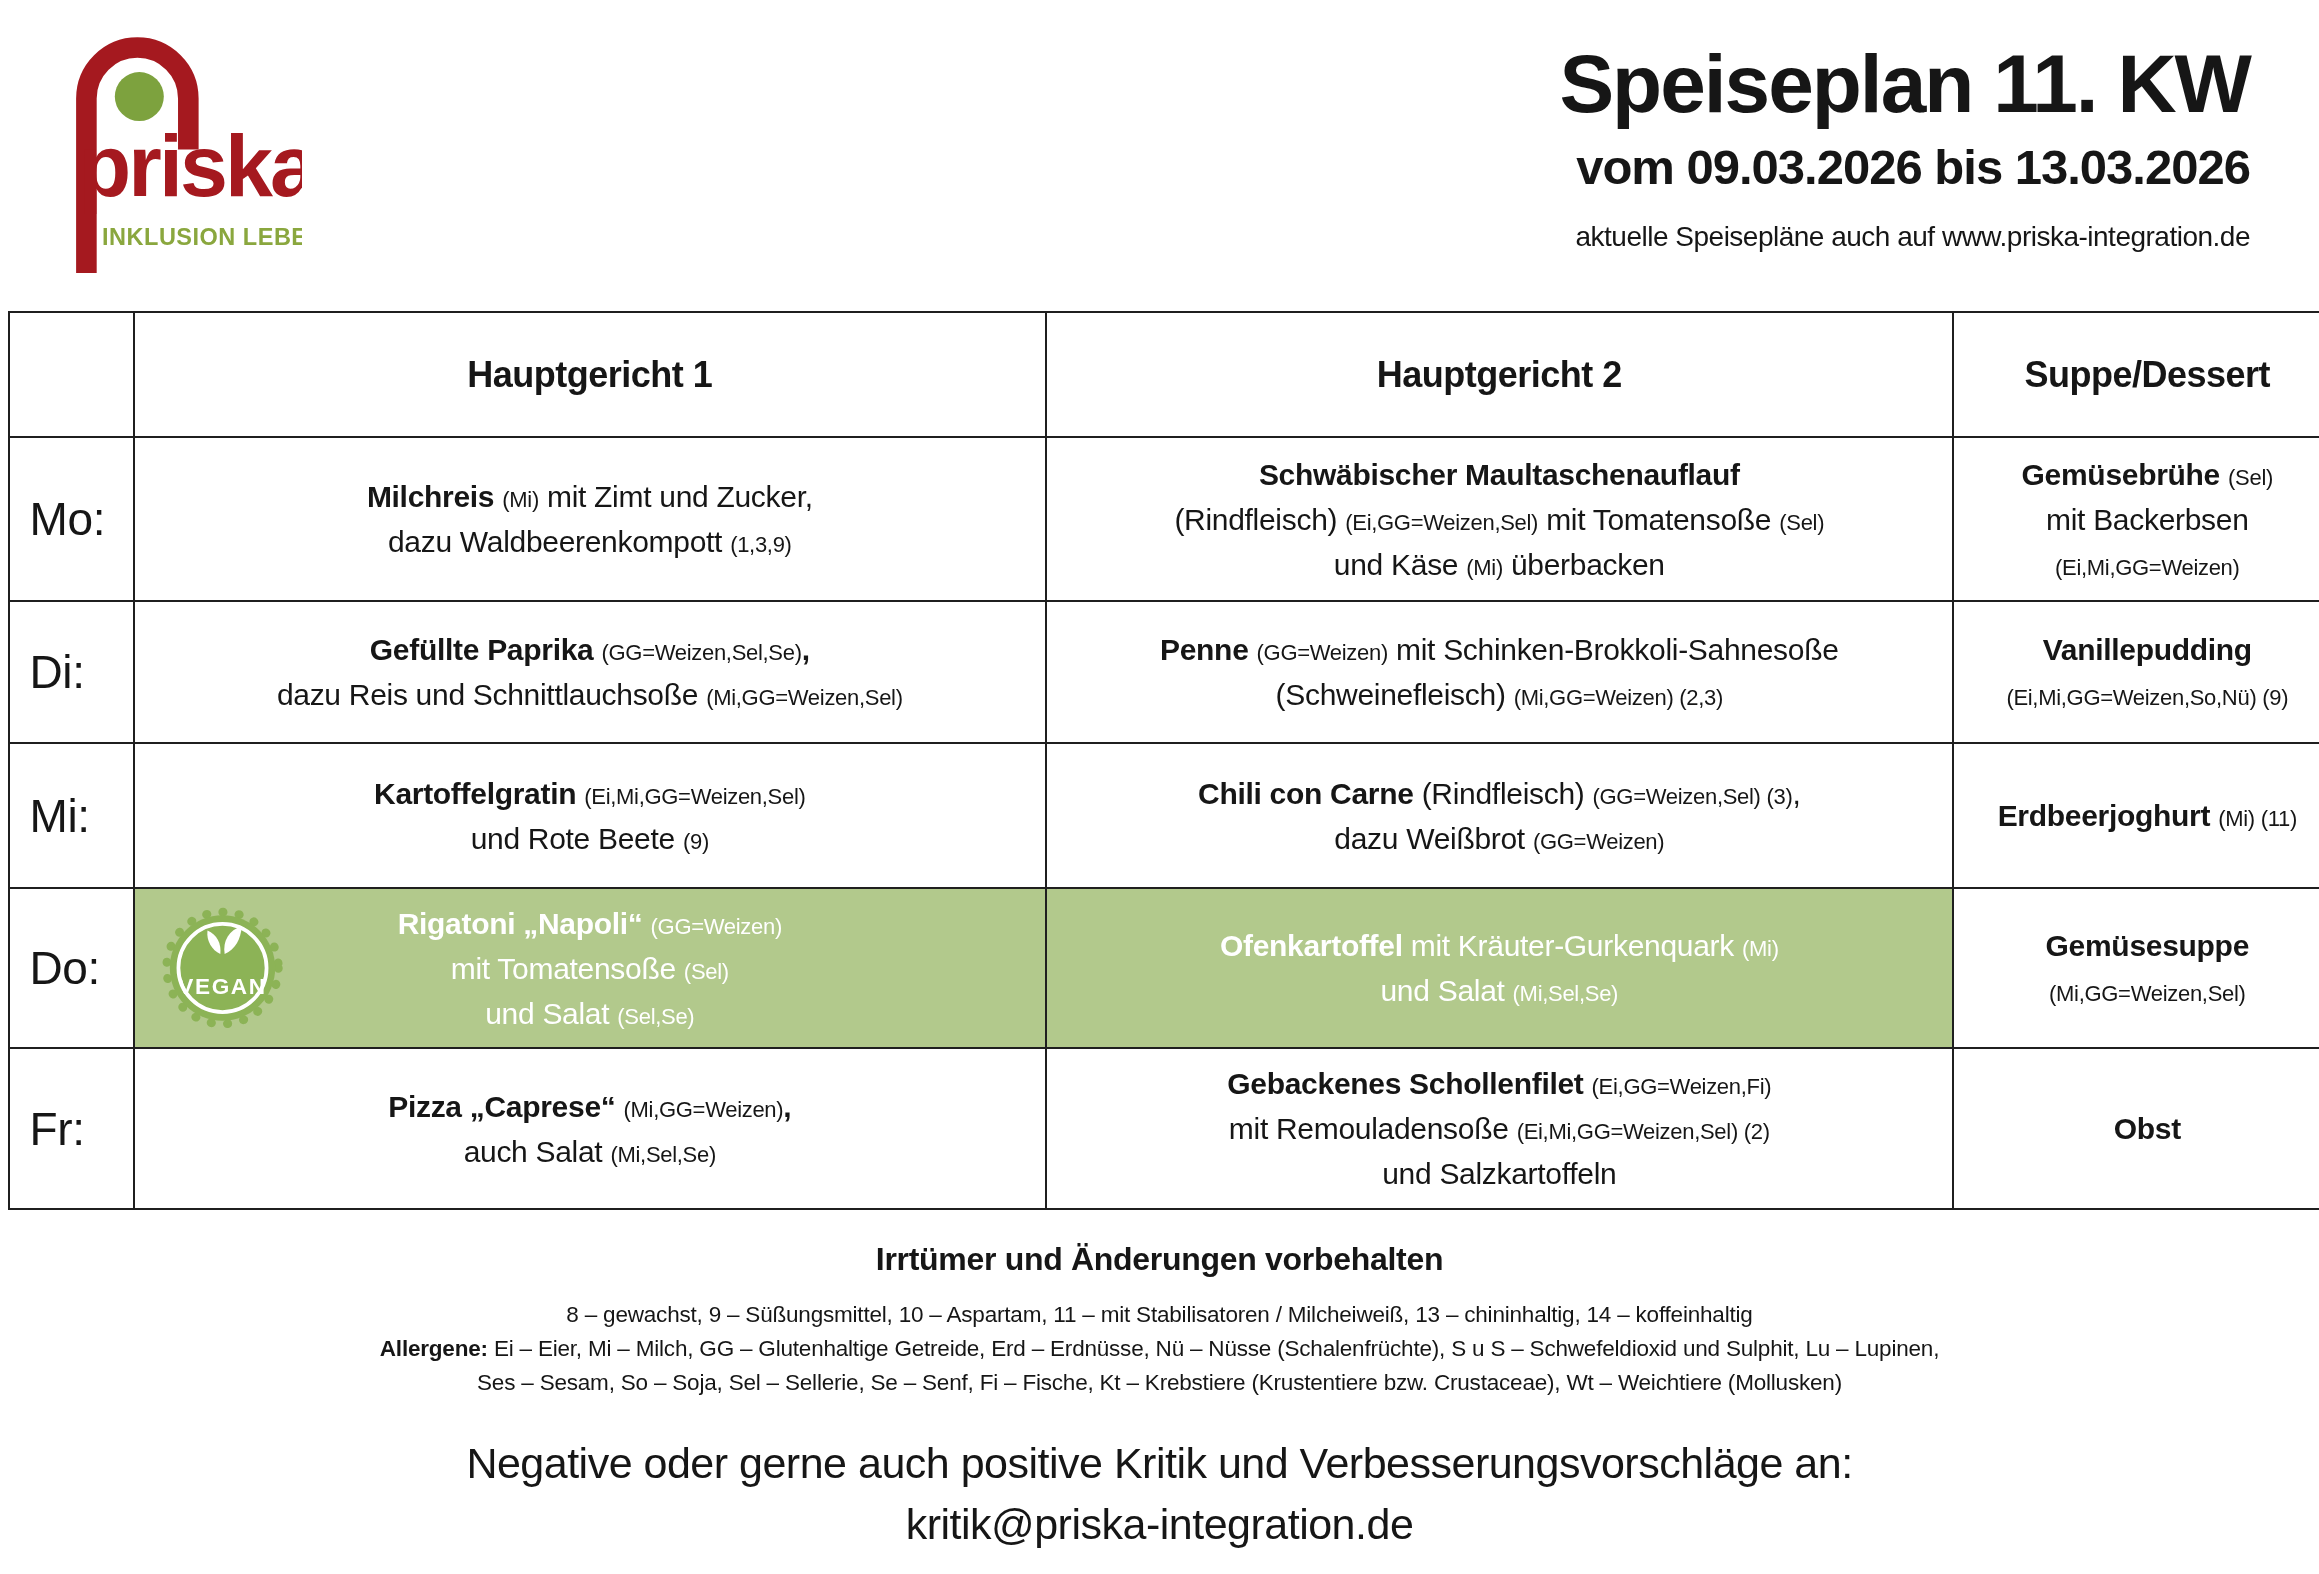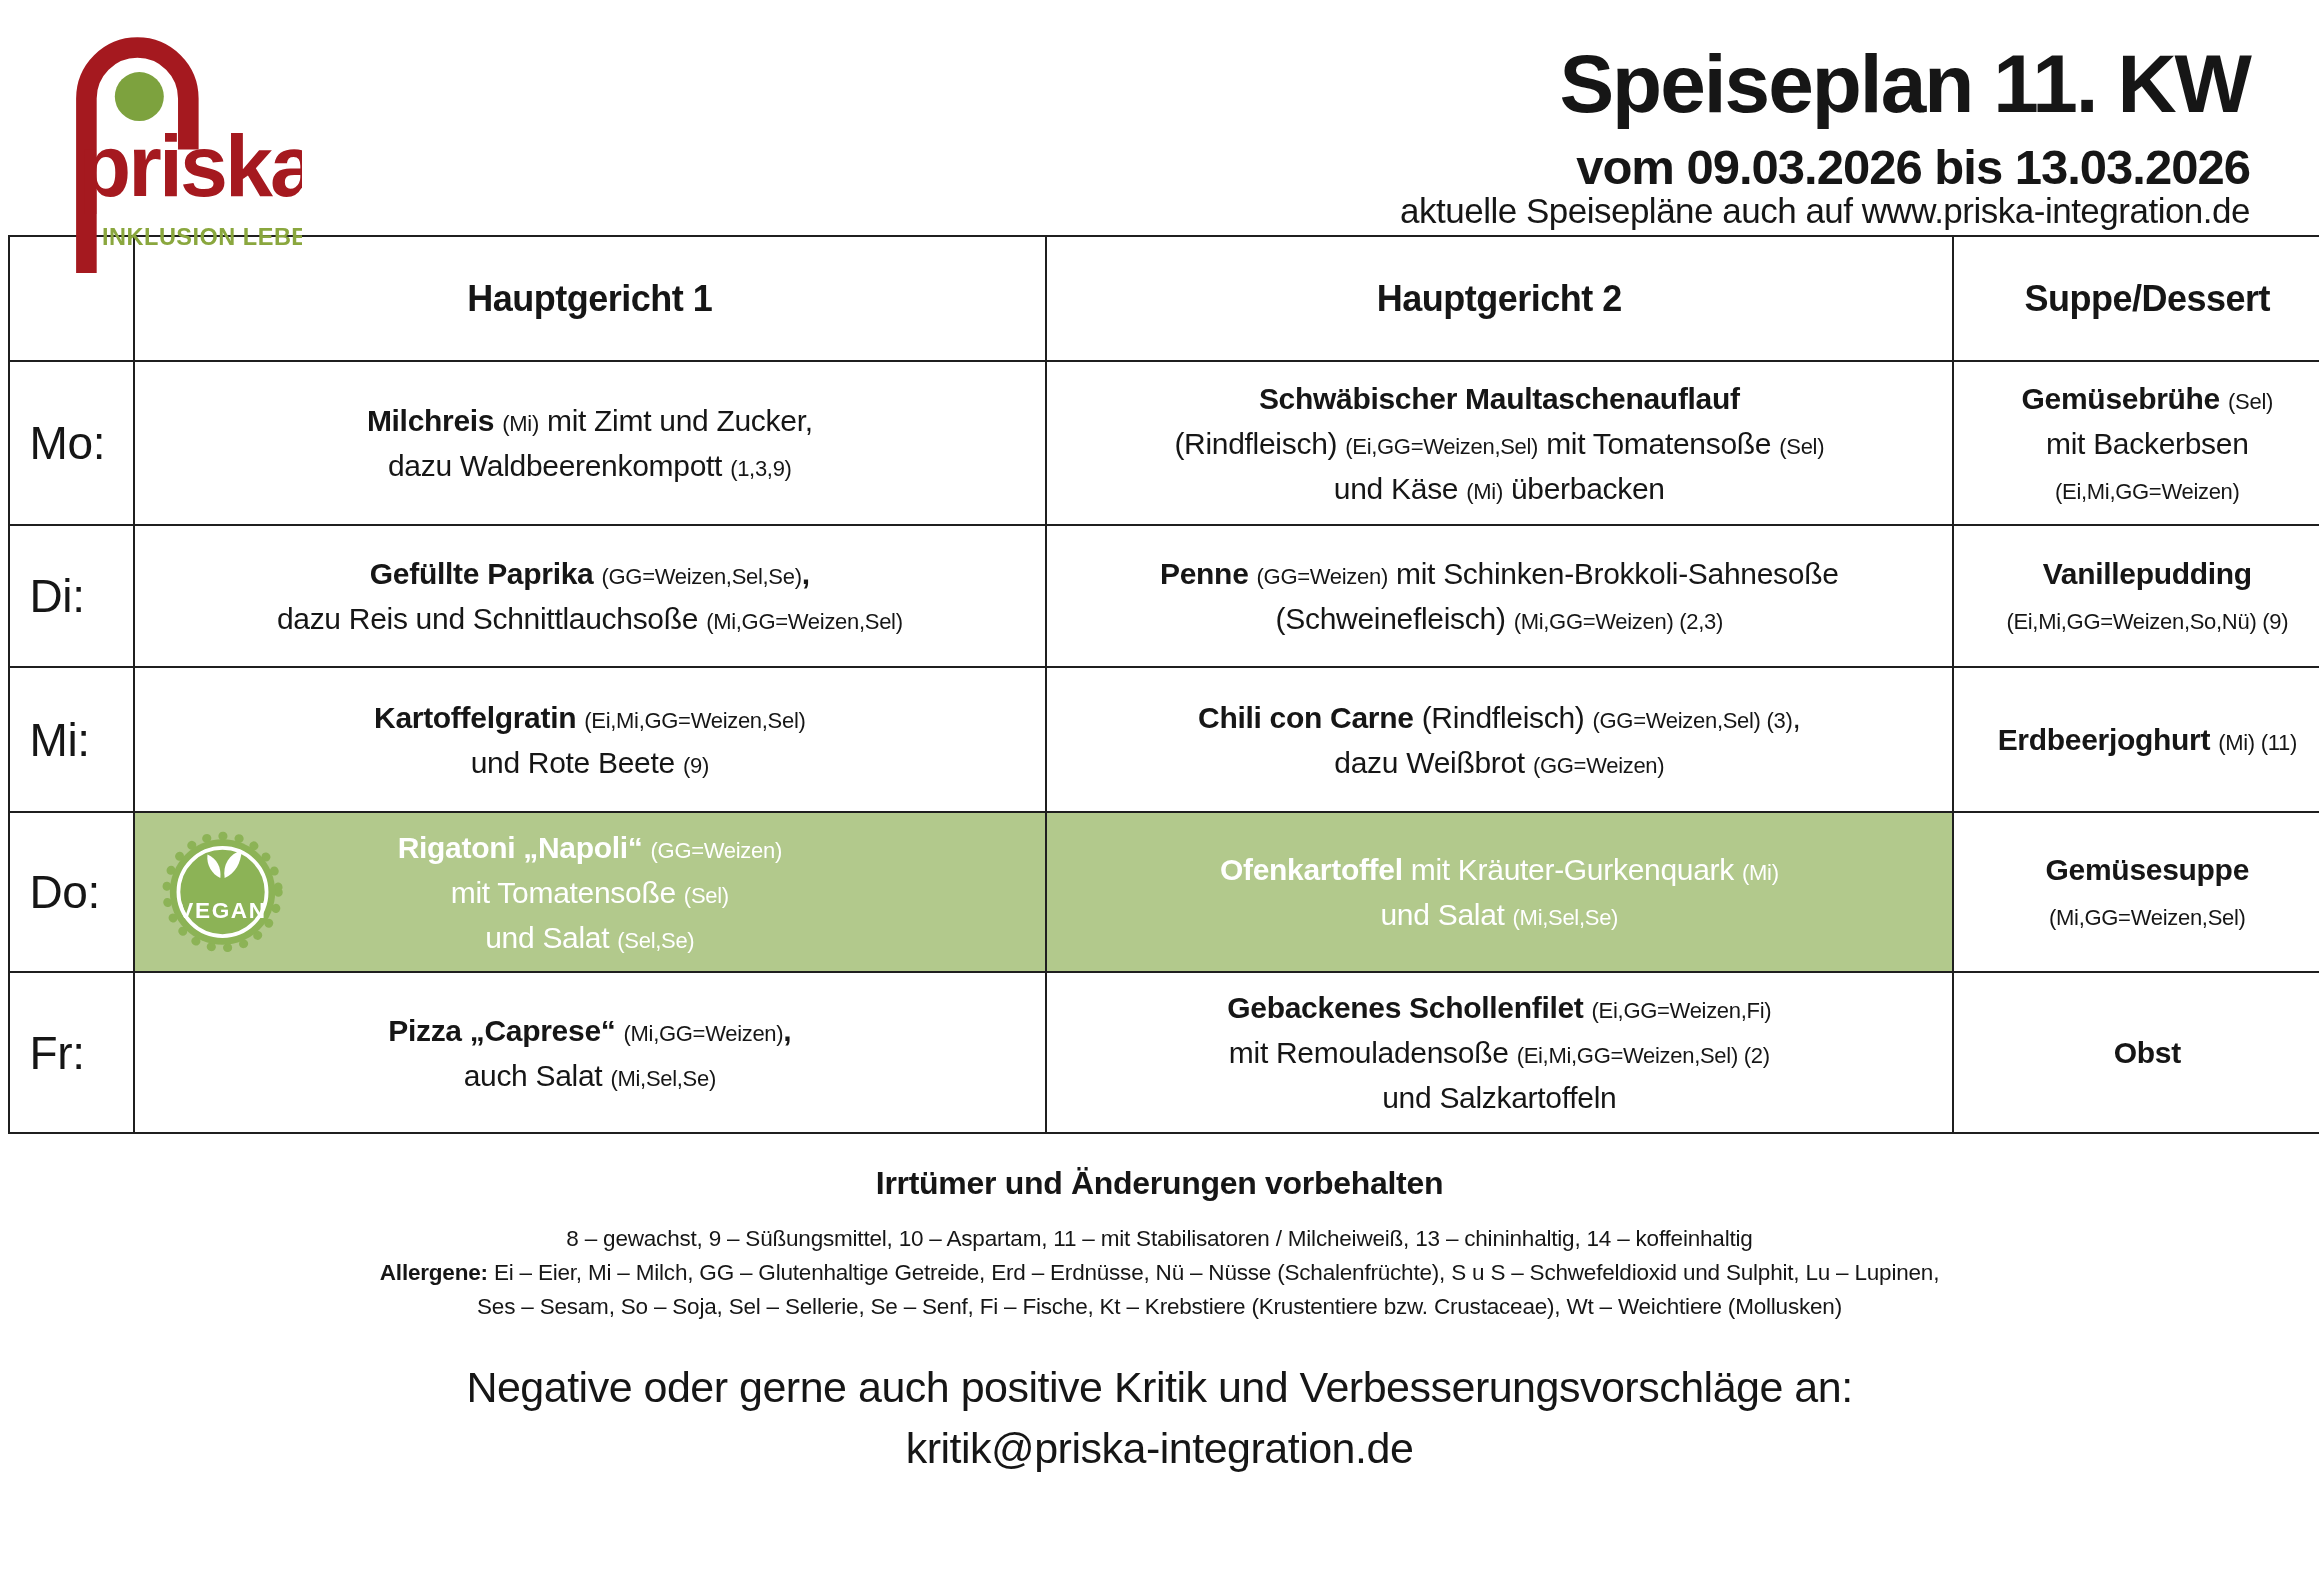--- a/index.html
+++ b/index.html
@@ -12,26 +12,26 @@
     --text:#161616;
   }
   *{box-sizing:border-box;}
   html,body{margin:0;padding:0;}
   body{
     width:2319px;height:1574px;overflow:hidden;background:#ffffff;
     font-family:"Liberation Sans","DejaVu Sans",sans-serif;color:var(--text);
     letter-spacing:-0.3px;
   }
   
-  .top{position:relative;height:235px;}
+  .top{position:relative;height:311px;}
   .logo{position:absolute;left:57px;top:19.6px;}
   .titles{position:absolute;right:69px;top:41px;text-align:right;}
   .title{font-size:82px;font-weight:700;letter-spacing:-2px;line-height:1.05;}
   .subtitle{font-size:49px;font-weight:700;letter-spacing:-1px;margin-top:15.7px;line-height:1.0;}
-  .note{font-size:35px;font-weight:400;letter-spacing:-0.5px;margin-top:1px;line-height:1.0;}
+  .note{font-size:28px;font-weight:400;letter-spacing:-0.5px;margin-top:31px;line-height:1.0;}
   
   .table-wrap{width:2319px;overflow:hidden;}
   table{border-collapse:collapse;table-layout:fixed;width:2333px;margin-left:7.8px;}
   td,th{border:2.9px solid var(--border);padding:0 9.8px;}
   th{font-size:36px;font-weight:700;text-align:center;vertical-align:middle;letter-spacing:-0.5px;}
   .r-head{height:125px;}
   .r-mo{height:164px;}
   .r-di{height:142px;}
   .r-mi{height:145px;}
   .r-do{height:160px;}

